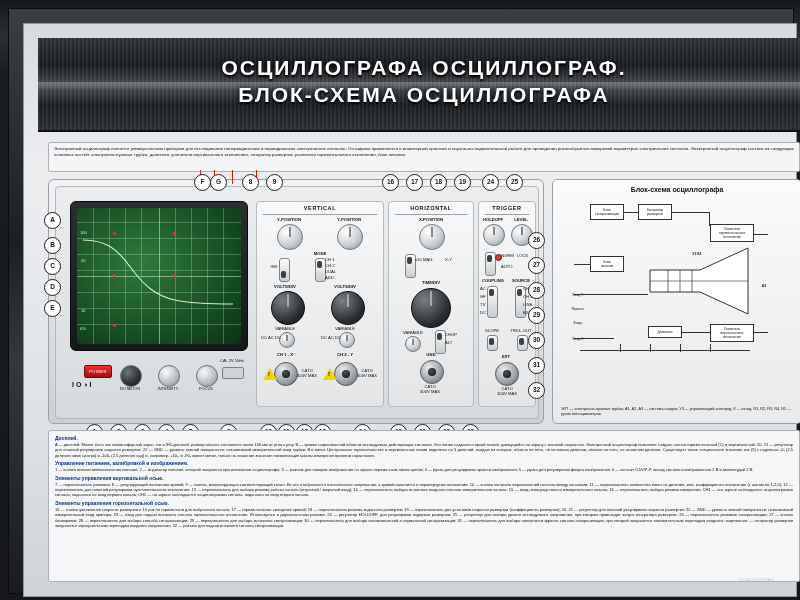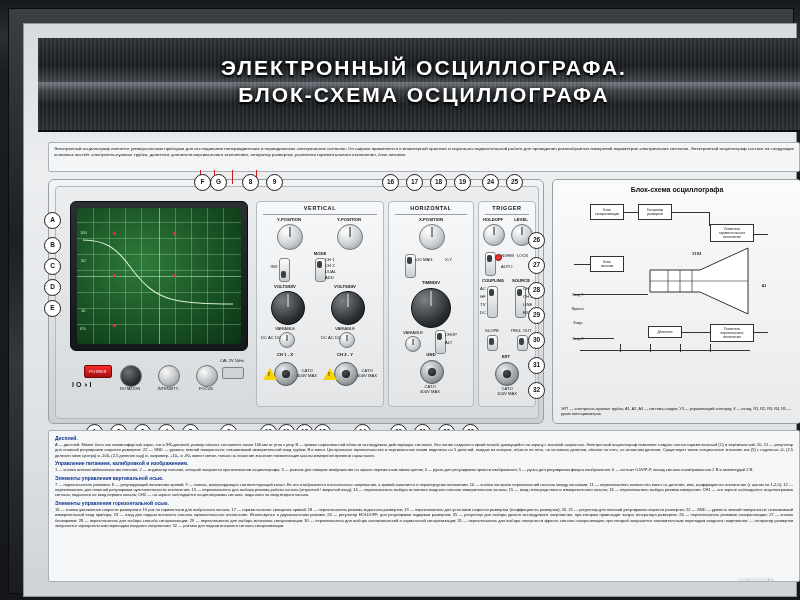--- a/index.html
+++ b/index.html
@@ -177,21 +177,21 @@
 </head>
 <body>
 
 <div class="stand">
   <div class="frame">
     <div class="inner">
 
       <div class="header">
         <div class="sheen"></div>
         <div class="title">
-          <span>ЭЛЕКТРОННЫЙ ОСЦИЛЛОГРАФА.</span>
+          <span>ОСЦИЛЛОГРАФА ОСЦИЛЛОГРАФ.</span>
           <span class="l2">БЛОК-СХЕМА ОСЦИЛЛОГРАФА</span>
         </div>
       </div>
 
       <div class="intro">Электронный осциллограф является универсальным прибором для исследования непериодических и периодических электрических сигналов. Он широко применяется в инженерной практике и научно-исследовательской работе для проведения разнообразных измерений параметров электрических сигналов. Электронный осциллограф состоит из следующих основных частей: электронно-лучевая трубка, делители, усилители вертикального отклонения, генератор развертки, усилители горизонтального отклонения, блок питания.</div>
 
       <div class="device">
         <div class="device-inner">
 
           <div class="screen-bez">

